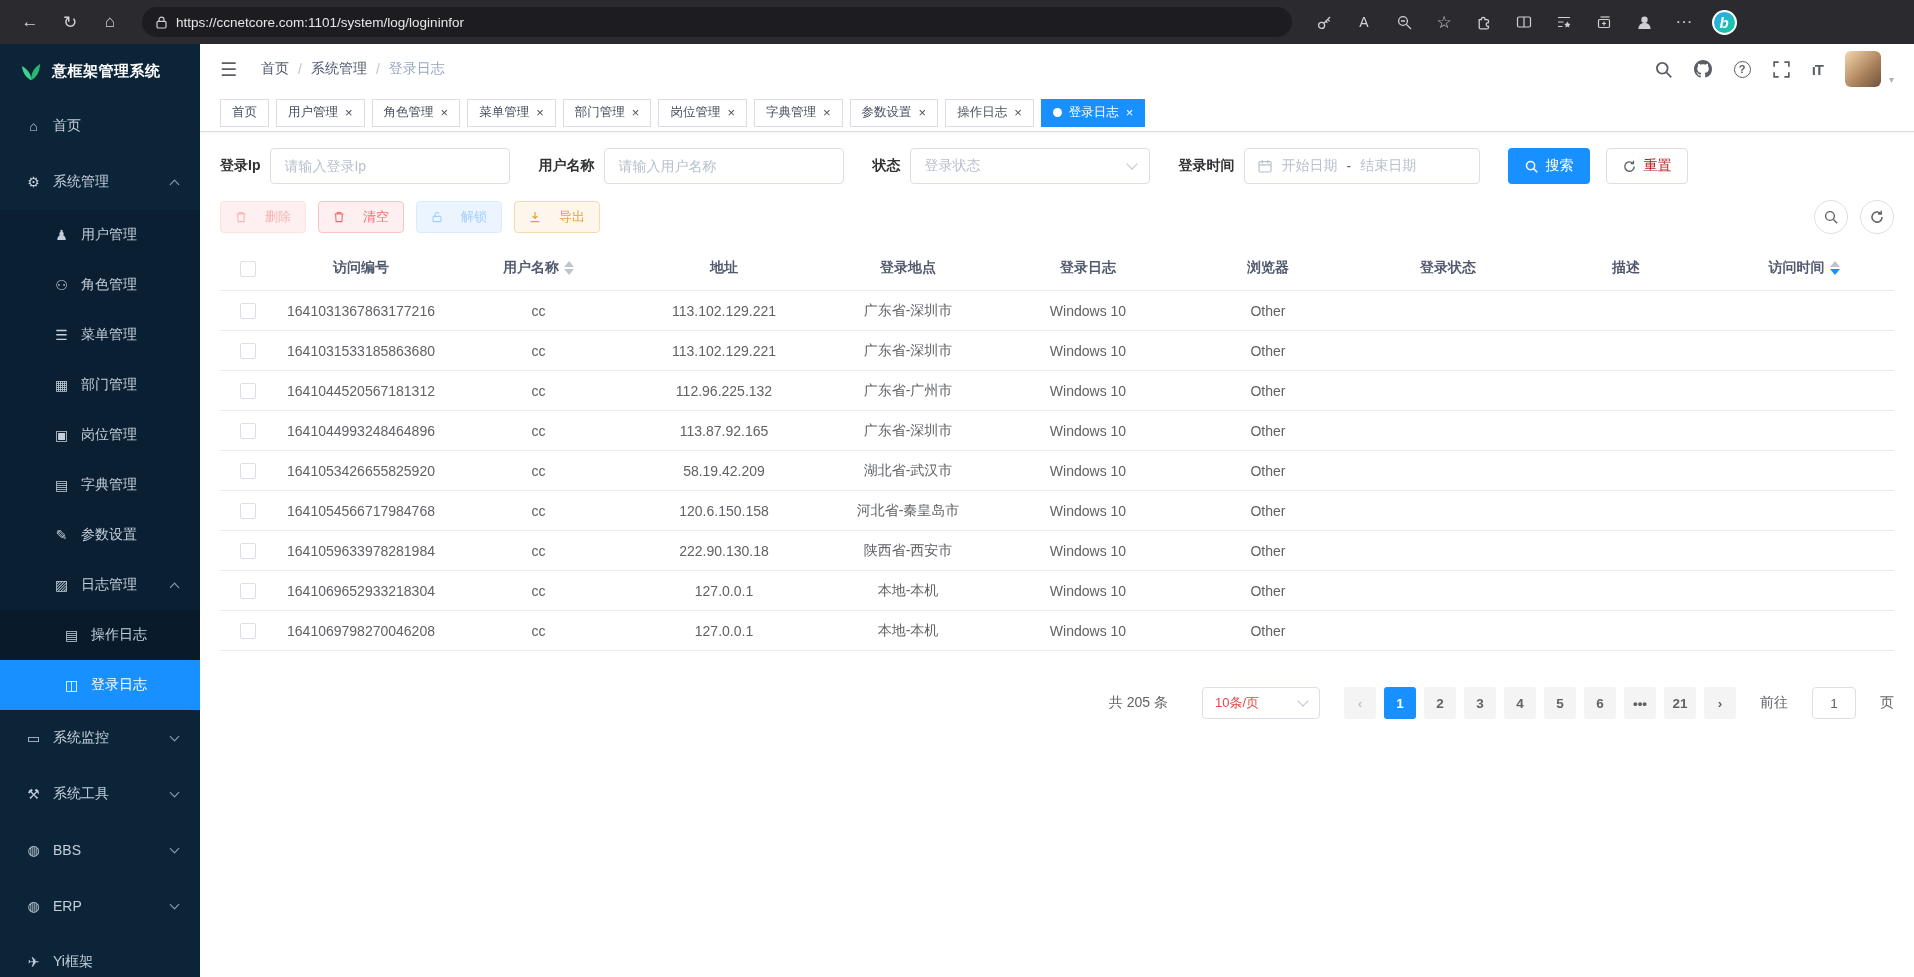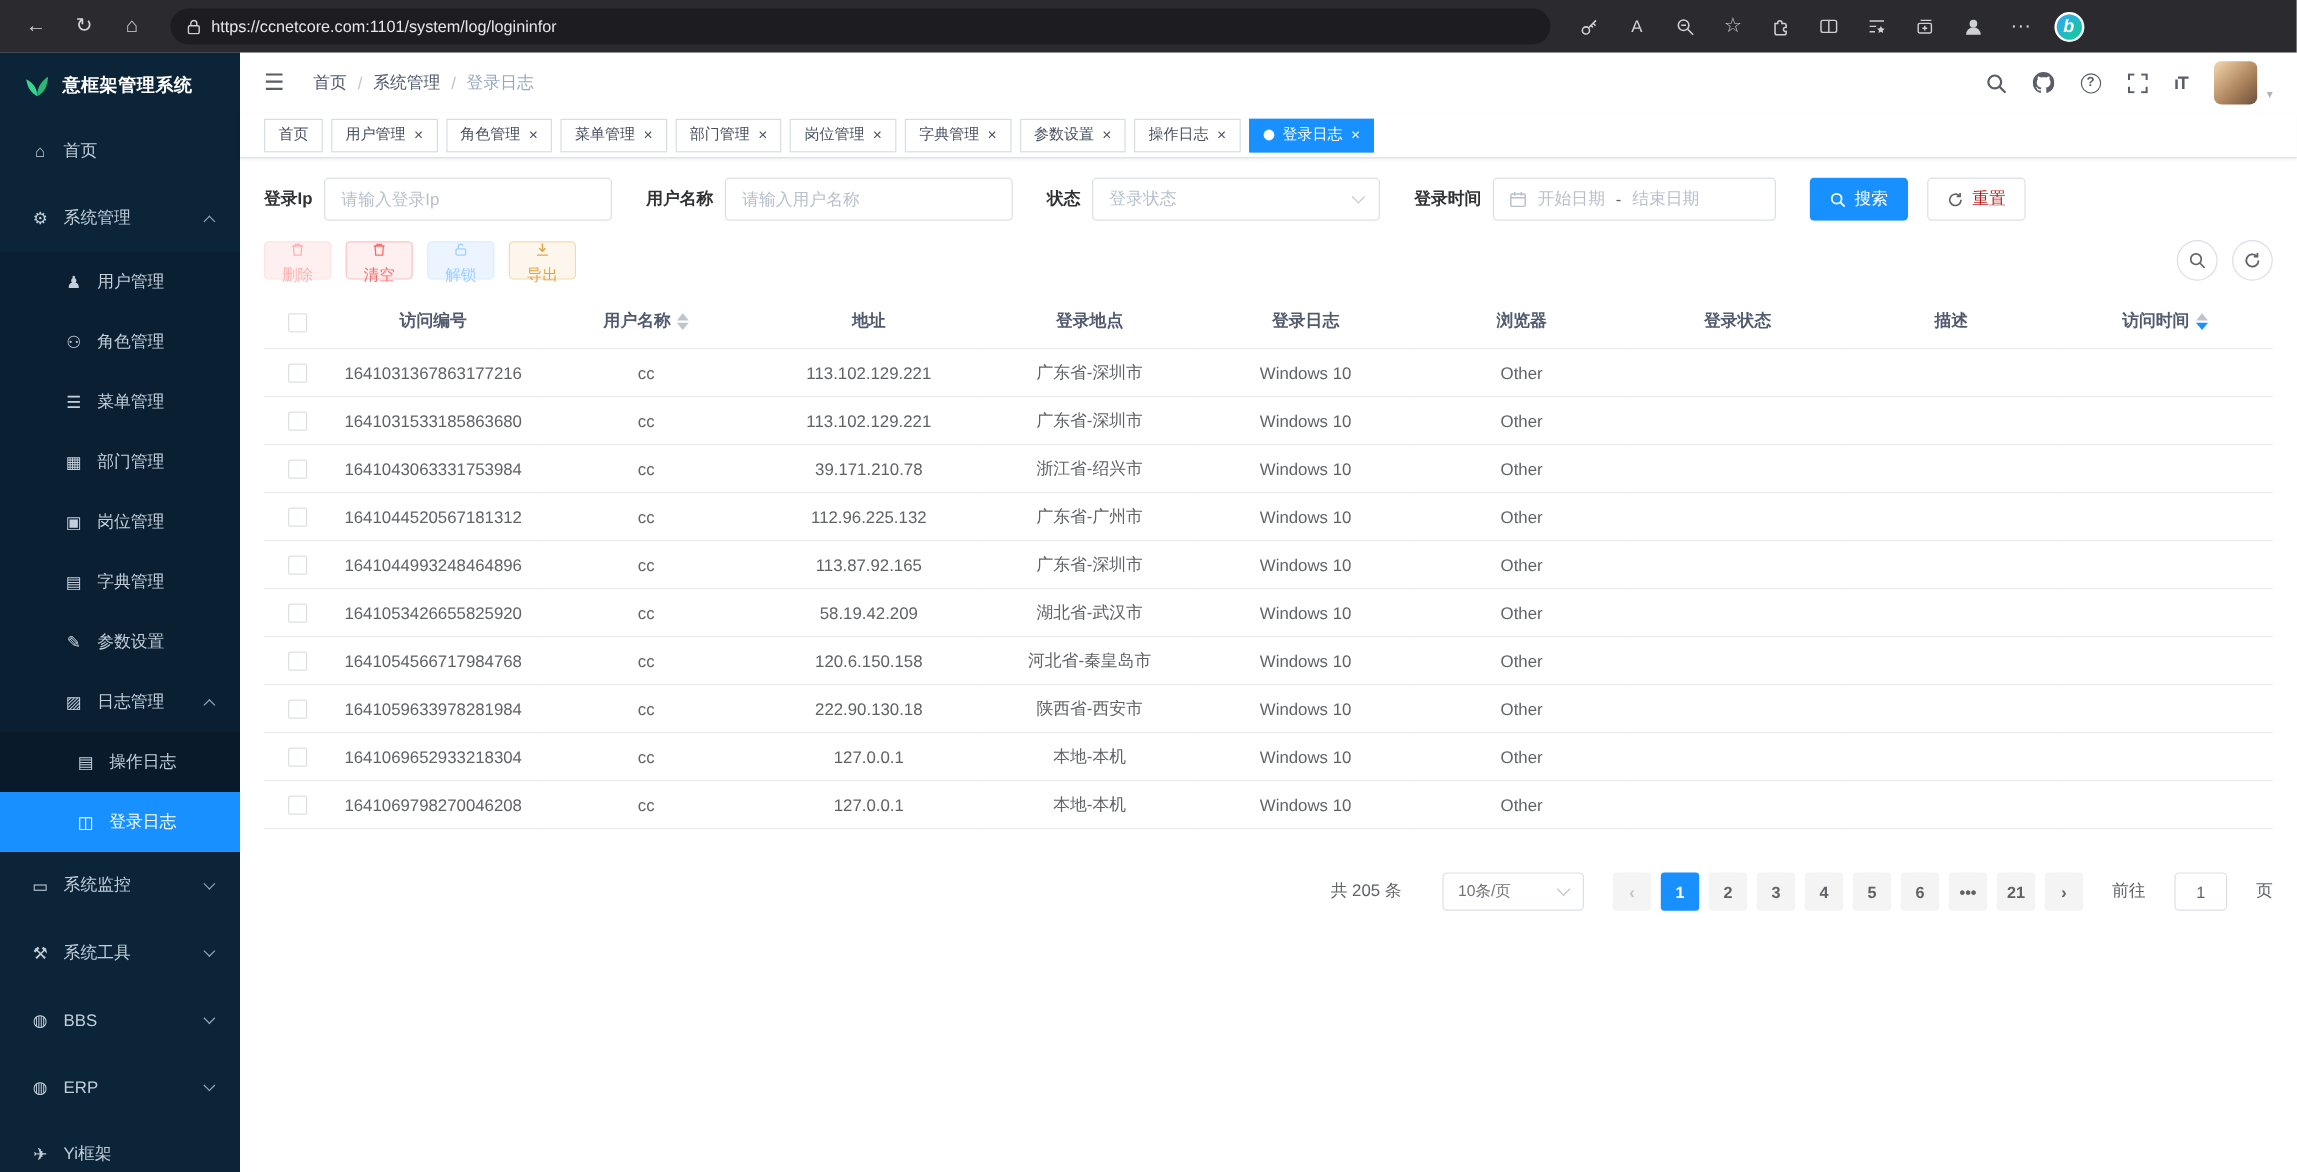--- a/index.html
+++ b/index.html
@@ -76,21 +76,21 @@
     transform:rotate(45deg); margin-top:-4px; margin-left:auto; flex:0 0 8px; }
   .date-range { gap:9px; width:236px; }
   .date-range .ph { white-space:nowrap; }
   .btn { height:36px; border-radius:4px; display:inline-flex; align-items:center; gap:7px; font-size:14px;
     padding:0 16px; cursor:pointer; border:1px solid transparent; }
   .btn-primary { background:#1890ff; color:#fff; }
   .btn-plain { background:#fff; border-color:#dcdfe6; color:#b91c1c; }
 
   .toolbar { display:flex; align-items:center; gap:12px; margin:16px 0 12px; }
   .btn-sm { height:32px; font-size:13px; padding:0 14px; border-radius:4px; display:inline-flex;
-    align-items:center; gap:6px; border:1px solid; cursor:pointer; background:#fff;flex-direction:column; }
+    align-items:center; gap:18px; border:1px solid; cursor:pointer; background:#fff; }
   .btn-danger-dis { color:#f9b3b3; background:#fef0f0; border-color:#fde2e2; }
   .btn-danger { color:#f56c6c; background:#fef0f0; border-color:#fbc4c4; }
   .btn-info-dis { color:#a0cfff; background:#ecf5ff; border-color:#d9ecff; }
   .btn-warn { color:#e6a23c; background:#fdf6ec; border-color:#f5dab1; }
   .tool-circles { margin-left:auto; display:flex; gap:12px; }
   .circle-btn { width:34px; height:34px; border:1px solid #dcdfe6; border-radius:50%; display:flex;
     align-items:center; justify-content:center; color:#606266; cursor:pointer; background:#fff; }
 
   table { width:100%; border-collapse:collapse; table-layout:fixed; font-size:14px; }
   th { color:#515a6e; font-weight:bold; padding:13px 4px; border-bottom:1px solid #e8eaec; text-align:center;
@@ -102,21 +102,21 @@
   .caret-wrap { display:inline-flex; flex-direction:column; vertical-align:middle; margin-left:5px; cursor:pointer; }
   .caret-up { width:0; height:0; border:5px solid transparent; border-bottom:6px solid #c0c4cc; border-top:none;
     margin-bottom:2px; }
   .caret-down { width:0; height:0; border:5px solid transparent; border-top:6px solid #c0c4cc; border-bottom:none; }
   .caret-down.on { border-top-color:#1890ff; }
 
   .pagination { display:flex; align-items:center; justify-content:flex-end; gap:24px; margin-top:36px;
     font-size:14px; color:#606266; }
   .total { margin-right:10px; }
   .size-sel { width:118px; height:32px; border:1px solid #dcdfe6; border-radius:4px; display:flex;
-    align-items:center; padding:0 12px; color:#737373; font-size:13px; cursor:pointer; gap:6px; }
+    align-items:center; padding:0 12px; color:#ef4444; font-size:13px; cursor:pointer; gap:6px; }
   .pages { display:flex; align-items:center; gap:8px; }
   .pg { min-width:32px; height:32px; background:#f4f4f5; border-radius:3px; display:flex; align-items:center;
     justify-content:center; font-size:13.5px; color:#606266; cursor:pointer; padding:0 6px; font-weight:bold; }
   .pg.active { background:#1890ff; color:#fff; }
   .pg.disabled { color:#c0c4cc; cursor:default; }
   .goto-input { width:44px; height:32px; border:1px solid #dcdfe6; border-radius:4px; text-align:center;
     font-size:13.5px; color:#606266; outline:none; }
   svg { flex:0 0 auto; }
 </style>
 </head>
@@ -492,32 +492,20 @@
               <td>113.102.129.221</td>
               <td>广东省-深圳市</td>
               <td>Windows 10</td>
               <td>Other</td>
               <td></td>
               <td></td>
               <td></td>
             </tr>
             <tr>
               <td><span class="cb"></span></td>
-              <td>1641043063331753984</td>
-              <td>cc</td>
-              <td>39.171.210.78</td>
-              <td>浙江省-绍兴市</td>
-              <td>Windows 10</td>
-              <td>Other</td>
-              <td></td>
-              <td></td>
-              <td></td>
-            </tr>
-            <tr>
-              <td><span class="cb"></span></td>
               <td>1641044520567181312</td>
               <td>cc</td>
               <td>112.96.225.132</td>
               <td>广东省-广州市</td>
               <td>Windows 10</td>
               <td>Other</td>
               <td></td>
               <td></td>
               <td></td>
             </tr>

